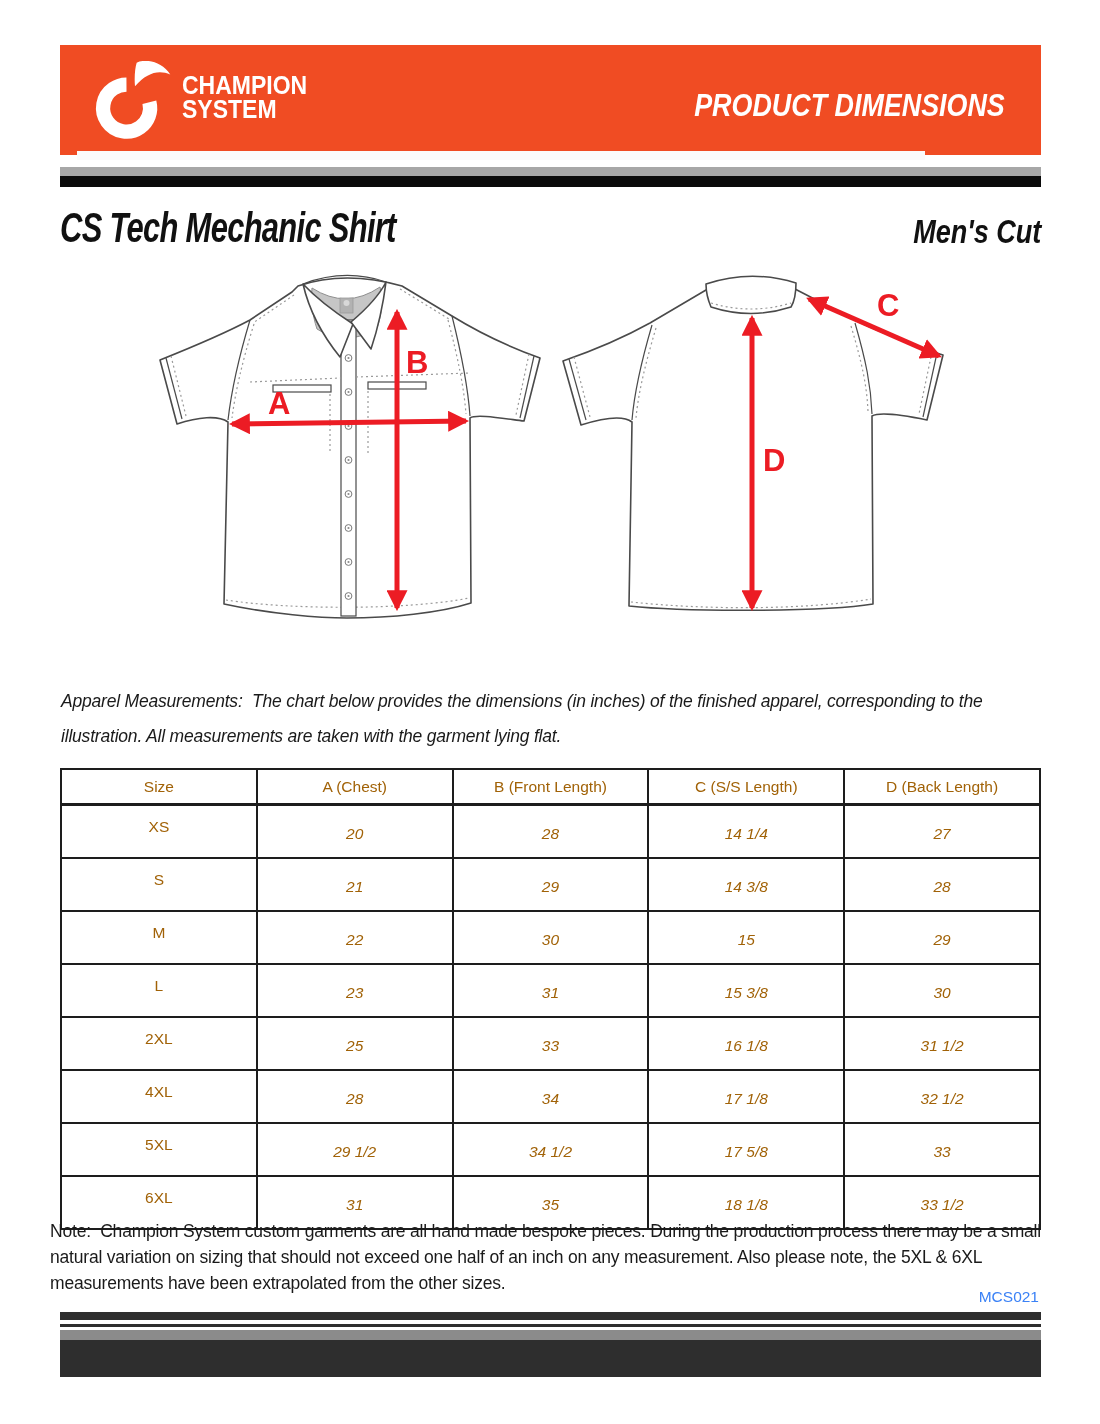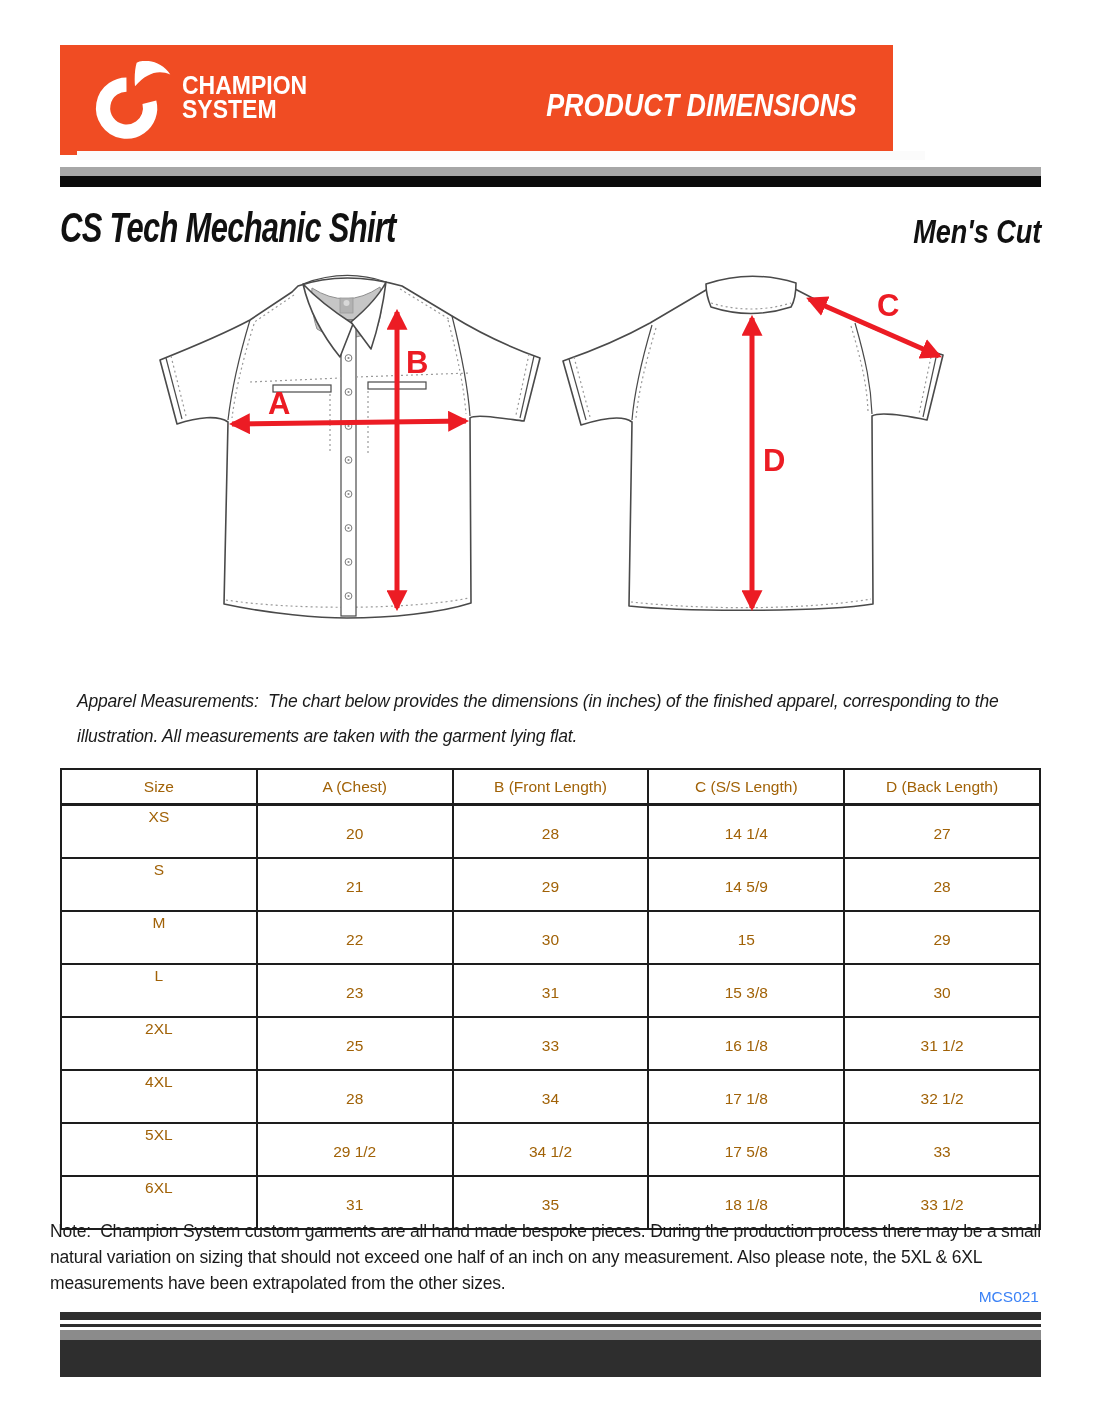--- a/index.html
+++ b/index.html
@@ -1,20 +1,20 @@
 <!DOCTYPE html>
 <html><head>
 <meta charset="utf-8">
 <style>
   html,body{margin:0;padding:0;background:#ffffff;}
   .page{position:relative;width:1100px;height:1424px;background:#ffffff;overflow:hidden;
         font-family:"Liberation Sans",sans-serif;color:#1a1a1a;}
 
   
-  .orange-band{position:absolute;left:60px;top:45px;width:833px;height:110px;background:#F04C23;}
+  .orange-band{position:absolute;left:60px;top:45px;width:981px;height:110px;background:#F04C23;}
   .logo-mark{position:absolute;left:33px;top:16px;width:84px;height:84px;}
   .logo-text{position:absolute;left:122px;top:28px;color:#ffffff;font-weight:bold;
              font-size:25px;line-height:24px;letter-spacing:0px;transform:scaleX(.92);transform-origin:left top;}
   .banner-title{position:absolute;right:36px;top:42px;color:#ffffff;font-weight:bold;font-style:italic;
                 font-size:32px;letter-spacing:0px;transform:scaleX(.84);transform-origin:right top;white-space:nowrap;}
   .under-strip{position:absolute;left:77px;top:151px;width:848px;height:9px;background:#fbfbfb;}
   .bar{position:absolute;left:60px;width:981px;}
   .bar.gray-top{top:167px;height:9px;background:#a7a7a7;}
   .bar.black-top{top:176px;height:11px;background:#0a0a0a;}
 
@@ -28,31 +28,31 @@
   .front-diagram{position:absolute;left:140px;top:268px;}
   .back-diagram{position:absolute;left:545px;top:268px;}
   .shirt-line{fill:#ffffff;stroke:#4a4a4a;stroke-width:1.6;stroke-linejoin:round;}
   .seam{fill:none;stroke:#4a4a4a;stroke-width:1.2;}
   .dotted{fill:none;stroke:#9a9a9a;stroke-width:1.2;stroke-dasharray:2 3;}
   .arrow{stroke:#EC1C24;stroke-width:5;}
   .arrow-label{fill:#EC1C24;font-family:"Liberation Sans",sans-serif;font-weight:bold;font-size:31px;}
 
   
   .intro{position:absolute;left:61px;top:666px;width:995px;font-style:italic;font-size:17.5px;
-         line-height:35px;letter-spacing:-0.2px;margin-left:16px;}
+         line-height:35px;letter-spacing:-0.2px;}
   .note{position:absolute;left:50px;top:1200px;width:995px;font-size:17.5px;
         line-height:26px;letter-spacing:-0.2px;}
 
   
   .size-table{position:absolute;left:60px;top:768px;width:981px;border-collapse:collapse;table-layout:fixed;}
   .size-table th,.size-table td{border:2px solid #1d1d1d;text-align:center;font-size:15.5px;color:#a16207;}
   .size-table th{height:31px;font-weight:normal;border-bottom:3px solid #1d1d1d;}
   .size-table td{height:36px;}
-  .size-table td.size-cell{vertical-align:top;padding-top:2px;margin-top:36px;}
-  .size-table td.value-cell{vertical-align:bottom;padding-bottom:14px;}
+  .size-table td.size-cell{vertical-align:top;padding-top:12px;margin-top:36px;}
+  .size-table td.value-cell{vertical-align:bottom;padding-bottom:14px;font-style:italic;}
 
   
   .doc-code{position:absolute;right:61px;top:1288px;font-size:15.5px;color:#3b82f6;}
   .bar.dark-1{top:1312px;height:8px;background:#2e2e2e;}
   .bar.dark-2{top:1324px;height:3px;background:#2e2e2e;}
   .bar.gray-bottom{top:1330px;height:10px;background:#8b8b8b;}
   .bar.dark-3{top:1340px;height:37px;background:#2e2e2e;}
 </style>
 </head>
 <body>
@@ -215,21 +215,21 @@
           <td class="size-cell">XS</td>
           <td class="value-cell">20</td>
           <td class="value-cell">28</td>
           <td class="value-cell">14 1/4</td>
           <td class="value-cell">27</td>
         </tr>
         <tr>
           <td class="size-cell">S</td>
           <td class="value-cell">21</td>
           <td class="value-cell">29</td>
-          <td class="value-cell">14 5/9</td>
+          <td class="value-cell">14 3/8</td>
           <td class="value-cell">28</td>
         </tr>
         <tr>
           <td class="size-cell">M</td>
           <td class="value-cell">22</td>
           <td class="value-cell">30</td>
           <td class="value-cell">15</td>
           <td class="value-cell">29</td>
         </tr>
         <tr>

